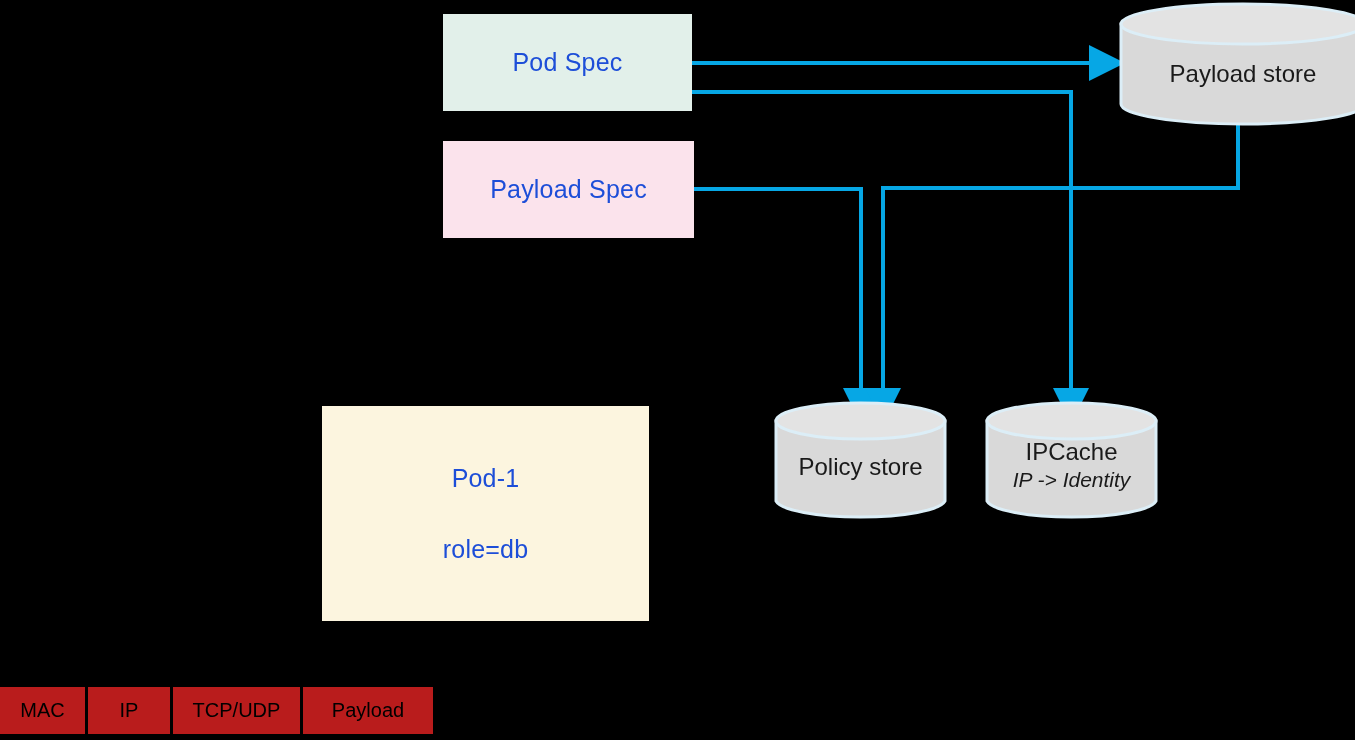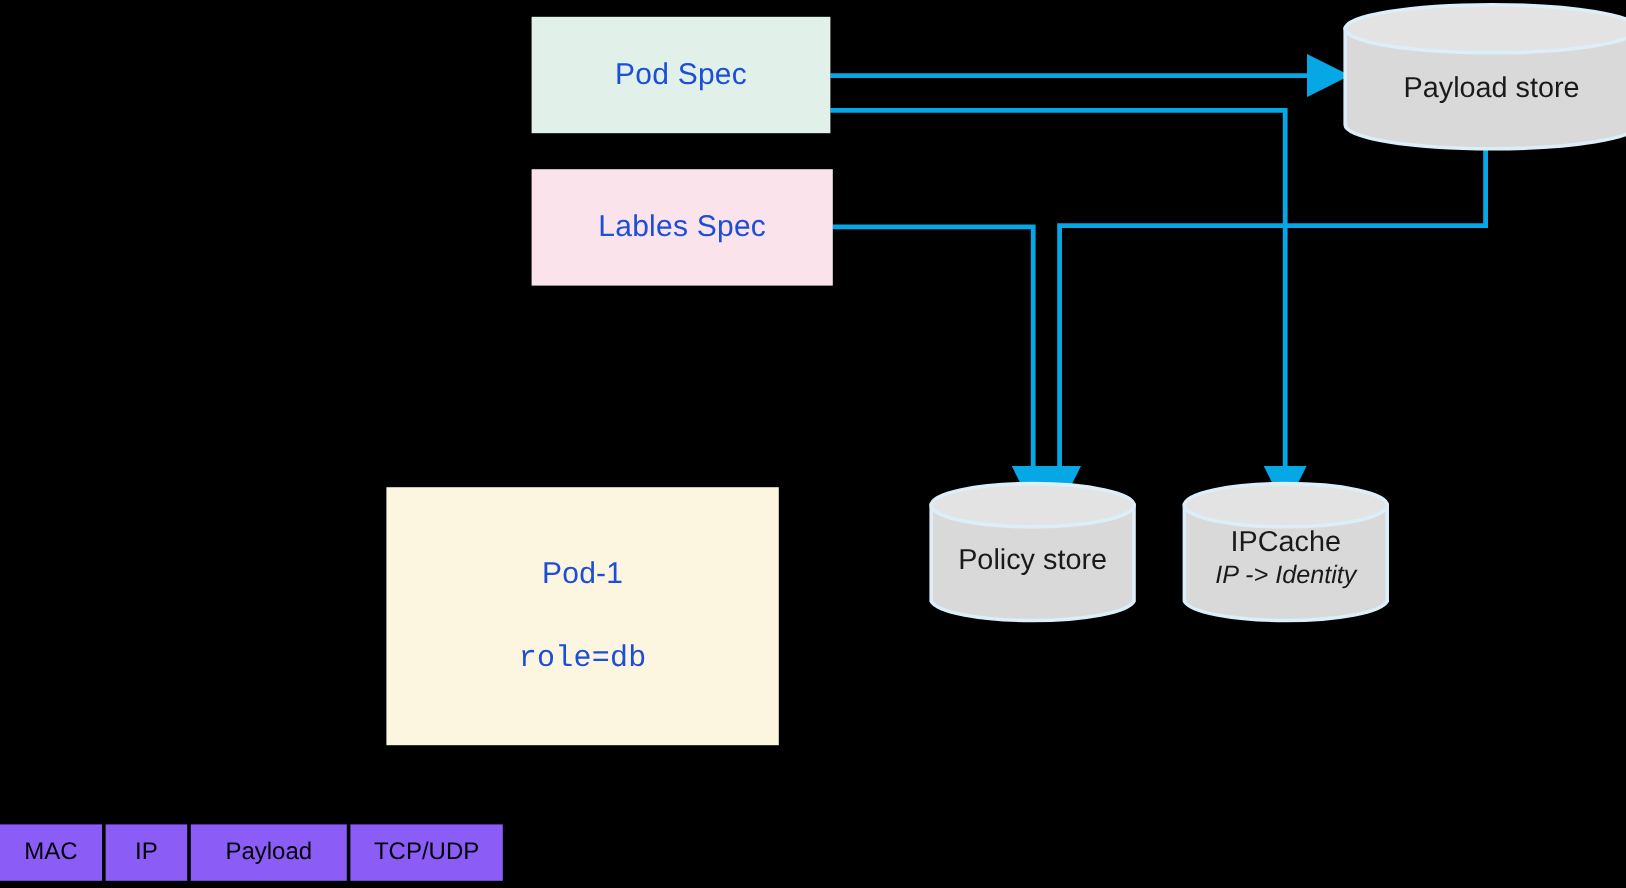--- a/index.html
+++ b/index.html
@@ -36,21 +36,20 @@
   }
   .rect-box .line1 {
     font-size: 25px;
     line-height: 1.15;
     letter-spacing: 0.2px;
   }
   .rect-box .line2 {
     font-size: 25px;
     line-height: 1.15;
     letter-spacing: 0.2px;
-    font-family: Liberation Mono, monospace;
   }
 
   #pod-spec {
     left: 443px;
     top: 14px;
     width: 249px;
     height: 97px;
     background: #E2F0EA;
   }
   #policy-spec {
@@ -125,33 +124,33 @@
 
   
   #packet-bar {
     position: absolute;
     left: 0;
     top: 687px;
     height: 47px;
     display: flex;
   }
   .packet-cell {
-    background: #8b5cf6;
+    background: #b91c1c;
     color: #000000;
     font-size: 20px;
     display: flex;
     align-items: center;
     justify-content: center;
     height: 47px;
     box-sizing: border-box;
     margin-right: 3px;
   }
   .packet-cell:last-child { margin-right: 0; }
   .pc-mac     { width: 85px; }
-  .pc-ip      { width: 68px; }
+  .pc-ip      { width: 82px; }
   .pc-tcpudp  { width: 127px; }
   .pc-payload { width: 130px; }
 </style>
 </head>
 <body>
 
 <div id="canvas">
 
   <svg id="connectors" viewBox="0 0 1355 740" xmlns="http://www.w3.org/2000/svg">
     <defs>
@@ -178,21 +177,21 @@
     <g>
       <path d="M1238,122 L1238,188 L883,188 L883,392" stroke="#06A7E5" stroke-width="4" fill="none" marker-end="url(#arrow-d)"></path>
     </g>
   </svg>
 
   <div id="pod-spec" class="node rect-box">
     <div class="line1">Pod Spec</div>
   </div>
 
   <div id="policy-spec" class="node rect-box">
-    <div class="line1">Lables Spec</div>
+    <div class="line1">Payload Spec</div>
   </div>
 
   <div id="pod-1" class="node rect-box">
     <div class="line1">Pod-1</div>
     <div class="line2">role=db</div>
   </div>
 
   <div id="identity-store" class="node cylinder">
     <svg class="cyl-svg" viewBox="0 0 250 124" preserveAspectRatio="none" xmlns="http://www.w3.org/2000/svg">
       <path d="M3,22 L3,102 A122,20 0 0 0 247,102 L247,22 Z" fill="#D9D9D9" stroke="#DCEEF7" stroke-width="3"></path>
@@ -220,17 +219,17 @@
       <ellipse cx="87.5" cy="20" rx="84.5" ry="18" fill="#E3E3E3" stroke="#DCEEF7" stroke-width="3"></ellipse>
     </svg>
     <div class="cyl-label">
       <div class="cyl-title">Policy store</div>
     </div>
   </div>
 
   <div id="packet-bar">
     <div class="packet-cell pc-mac">MAC</div>
     <div class="packet-cell pc-ip">IP</div>
+    <div class="packet-cell pc-tcpudp">TCP/UDP</div>
     <div class="packet-cell pc-payload">Payload</div>
-    <div class="packet-cell pc-tcpudp">TCP/UDP</div>
   </div>
 
 </div>
 
 </body></html>

